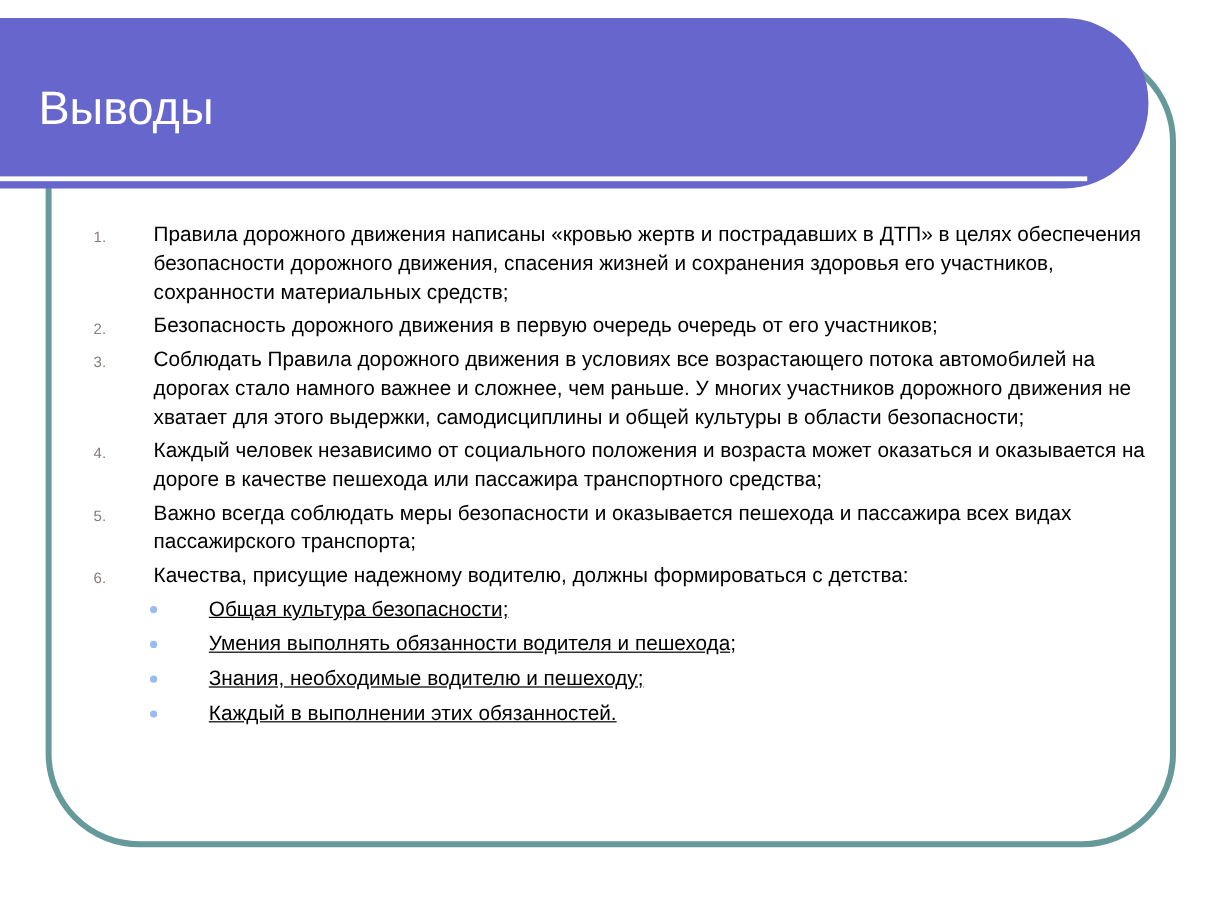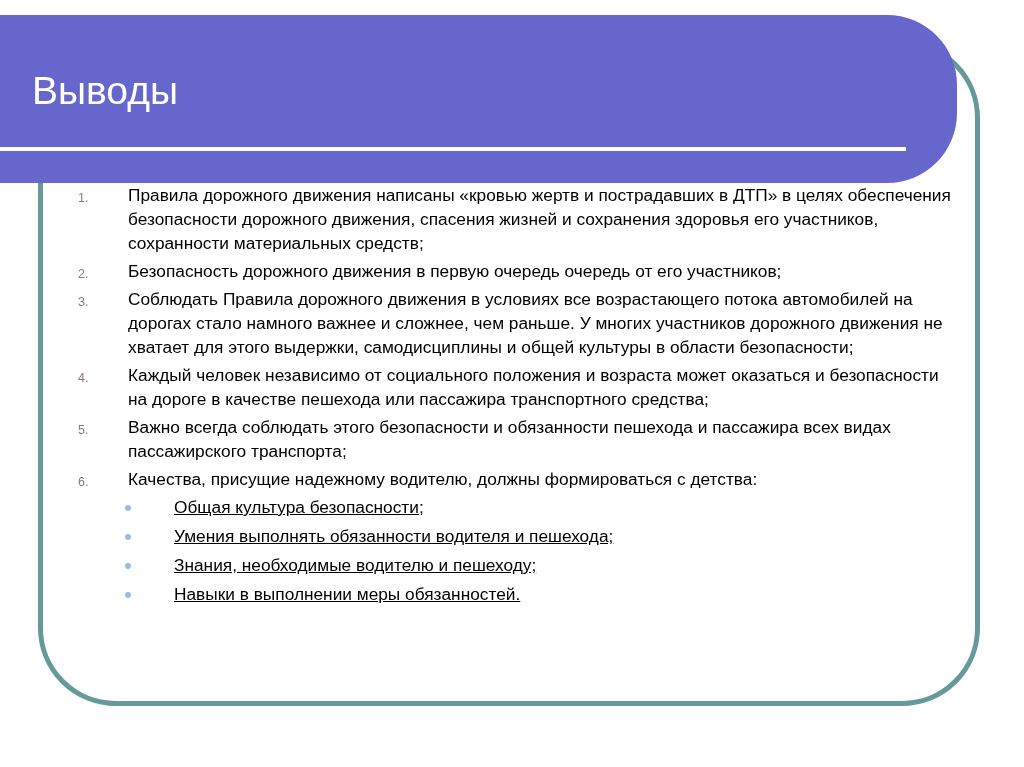--- a/index.html
+++ b/index.html
@@ -28,21 +28,21 @@
       height: 656px;
       border: 5px solid #669999;
       border-radius: 78px;
       box-sizing: content-box;
     }
     .header {
       position: absolute;
       left: 0;
       top: 15px;
       width: 957px;
-      height: 168px;
+      height: 142px;
       background: #6666CC;
       border-radius: 0 70px 70px 0;
     }
     .header-rule {
       position: absolute;
       left: 0;
       top: 132px;
       width: 906px;
       height: 4px;
       background: #ffffff;
@@ -117,41 +117,41 @@
     <div class="item">
       <span class="num">2.</span>
       <span>Безопасность дорожного движения в первую очередь очередь от его участников;</span>
     </div>
     <div class="item">
       <span class="num">3.</span>
       <span>Соблюдать Правила дорожного движения в условиях все возрастающего потока автомобилей на дорогах стало намного важнее и сложнее, чем раньше. У многих участников дорожного движения не хватает для этого выдержки, самодисциплины и общей культуры в области безопасности;</span>
     </div>
     <div class="item">
       <span class="num">4.</span>
-      <span>Каждый человек независимо от социального положения и возраста может оказаться и безопасности на дороге в качестве пешехода или пассажира транспортного средства;</span>
+      <span>Каждый человек независимо от социального положения и возраста может оказаться и оказывается на дороге в качестве пешехода или пассажира транспортного средства;</span>
     </div>
     <div class="item">
       <span class="num">5.</span>
-      <span>Важно всегда соблюдать этого безопасности и обязанности пешехода и пассажира всех видах пассажирского транспорта;</span>
+      <span>Важно всегда соблюдать меры безопасности и оказывается пешехода и пассажира всех видах пассажирского транспорта;</span>
     </div>
     <div class="item">
       <span class="num">6.</span>
       <span>Качества, присущие надежному водителю, должны формироваться с детства:</span>
     </div>
 
     <div class="sub">
       <span class="dot"></span>
       <span>Общая культура безопасности;</span>
     </div>
     <div class="sub">
       <span class="dot"></span>
       <span>Умения выполнять обязанности водителя и пешехода;</span>
     </div>
     <div class="sub">
       <span class="dot"></span>
       <span>Знания, необходимые водителю и пешеходу;</span>
     </div>
     <div class="sub">
       <span class="dot"></span>
-      <span>Навыки в выполнении меры обязанностей.</span>
+      <span>Каждый в выполнении этих обязанностей.</span>
     </div>
   </div>
 </div>
 
 </body></html>

